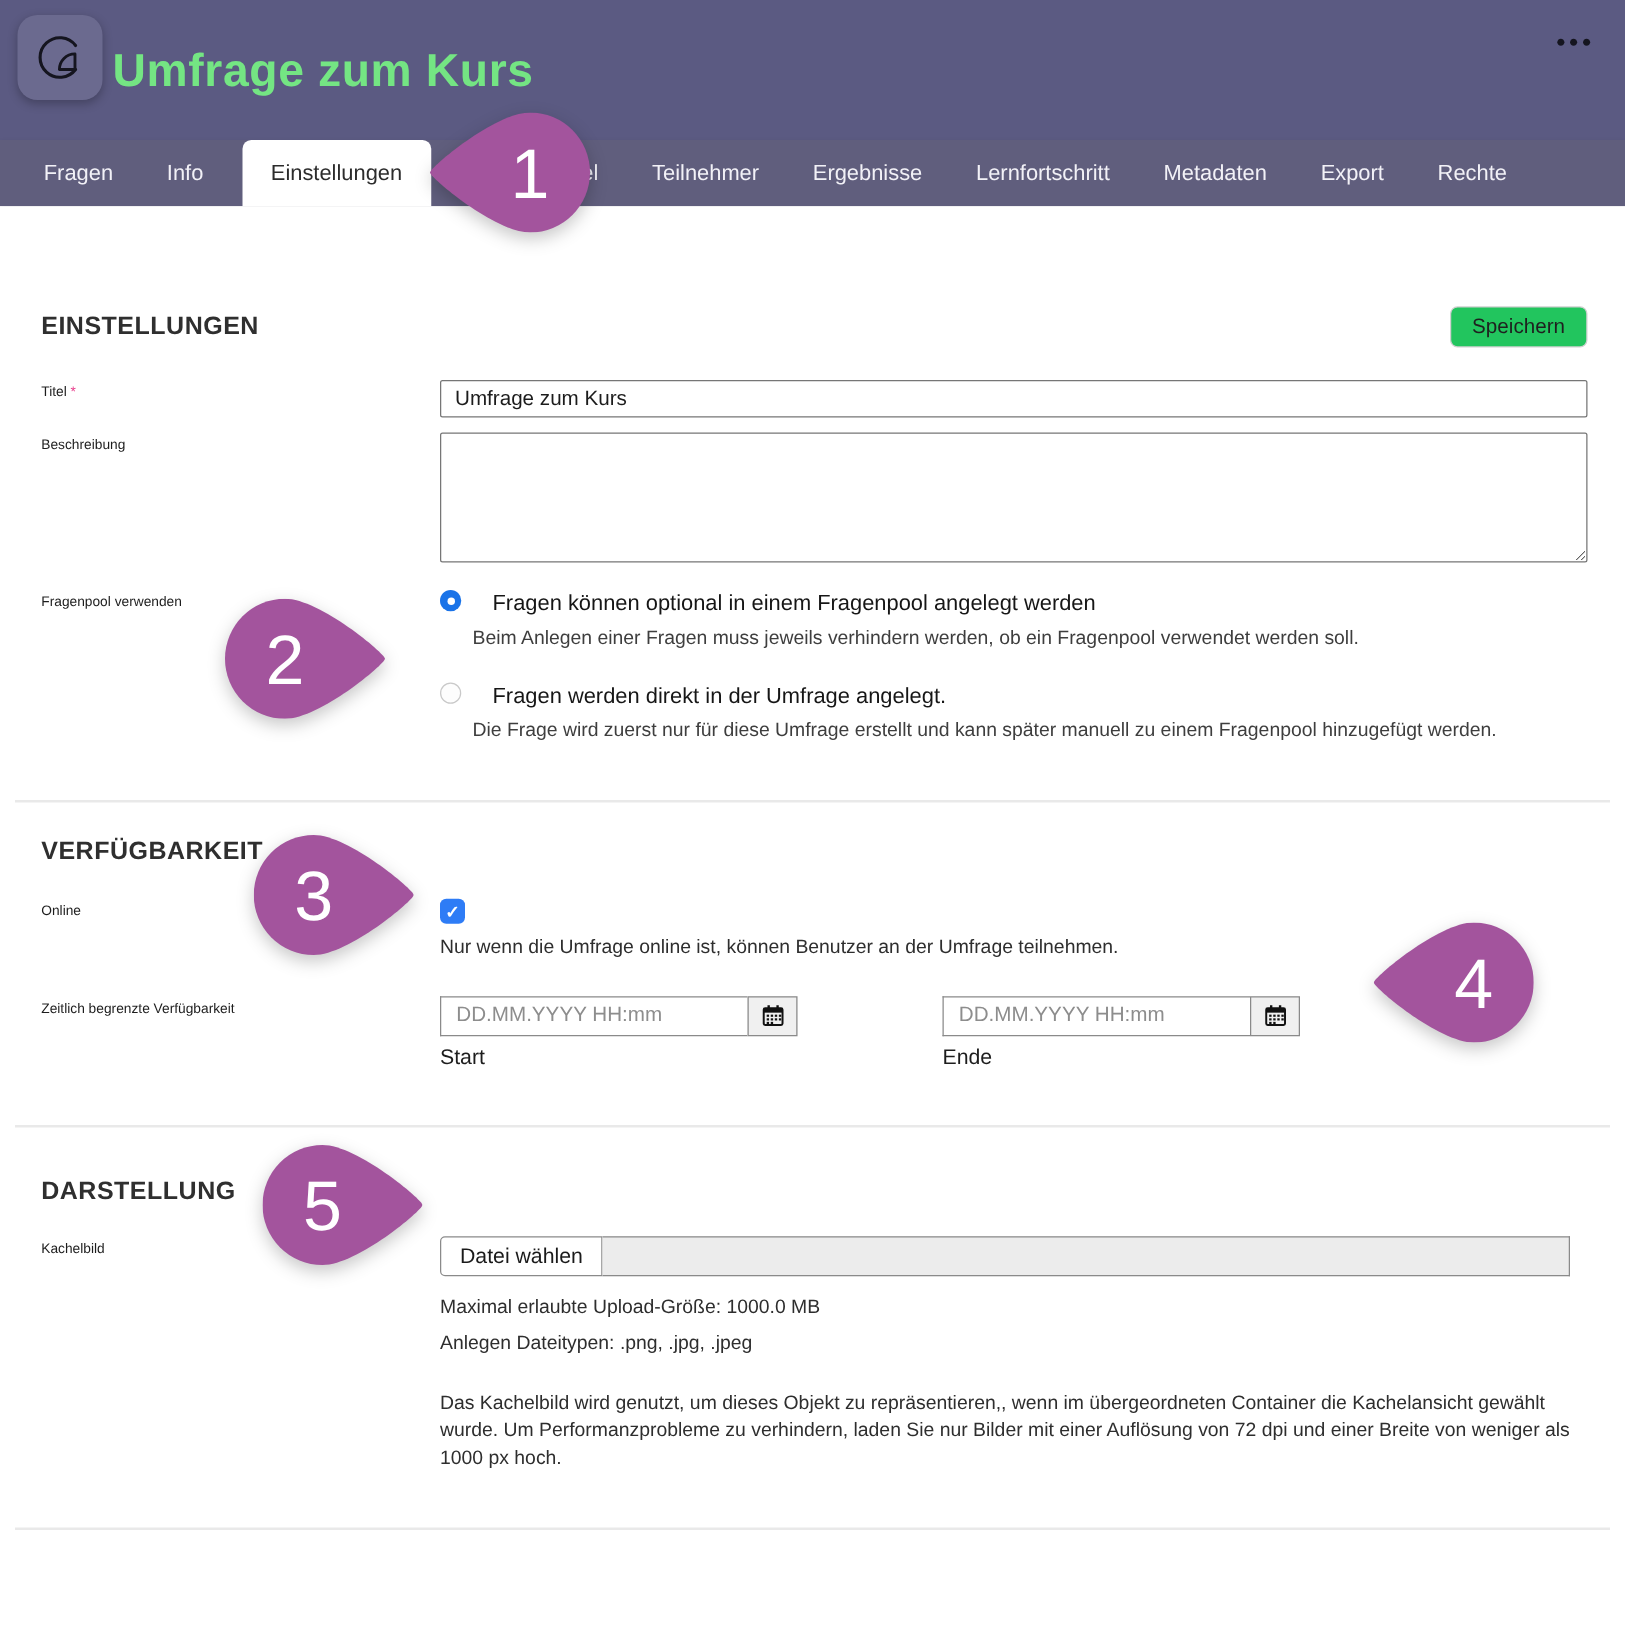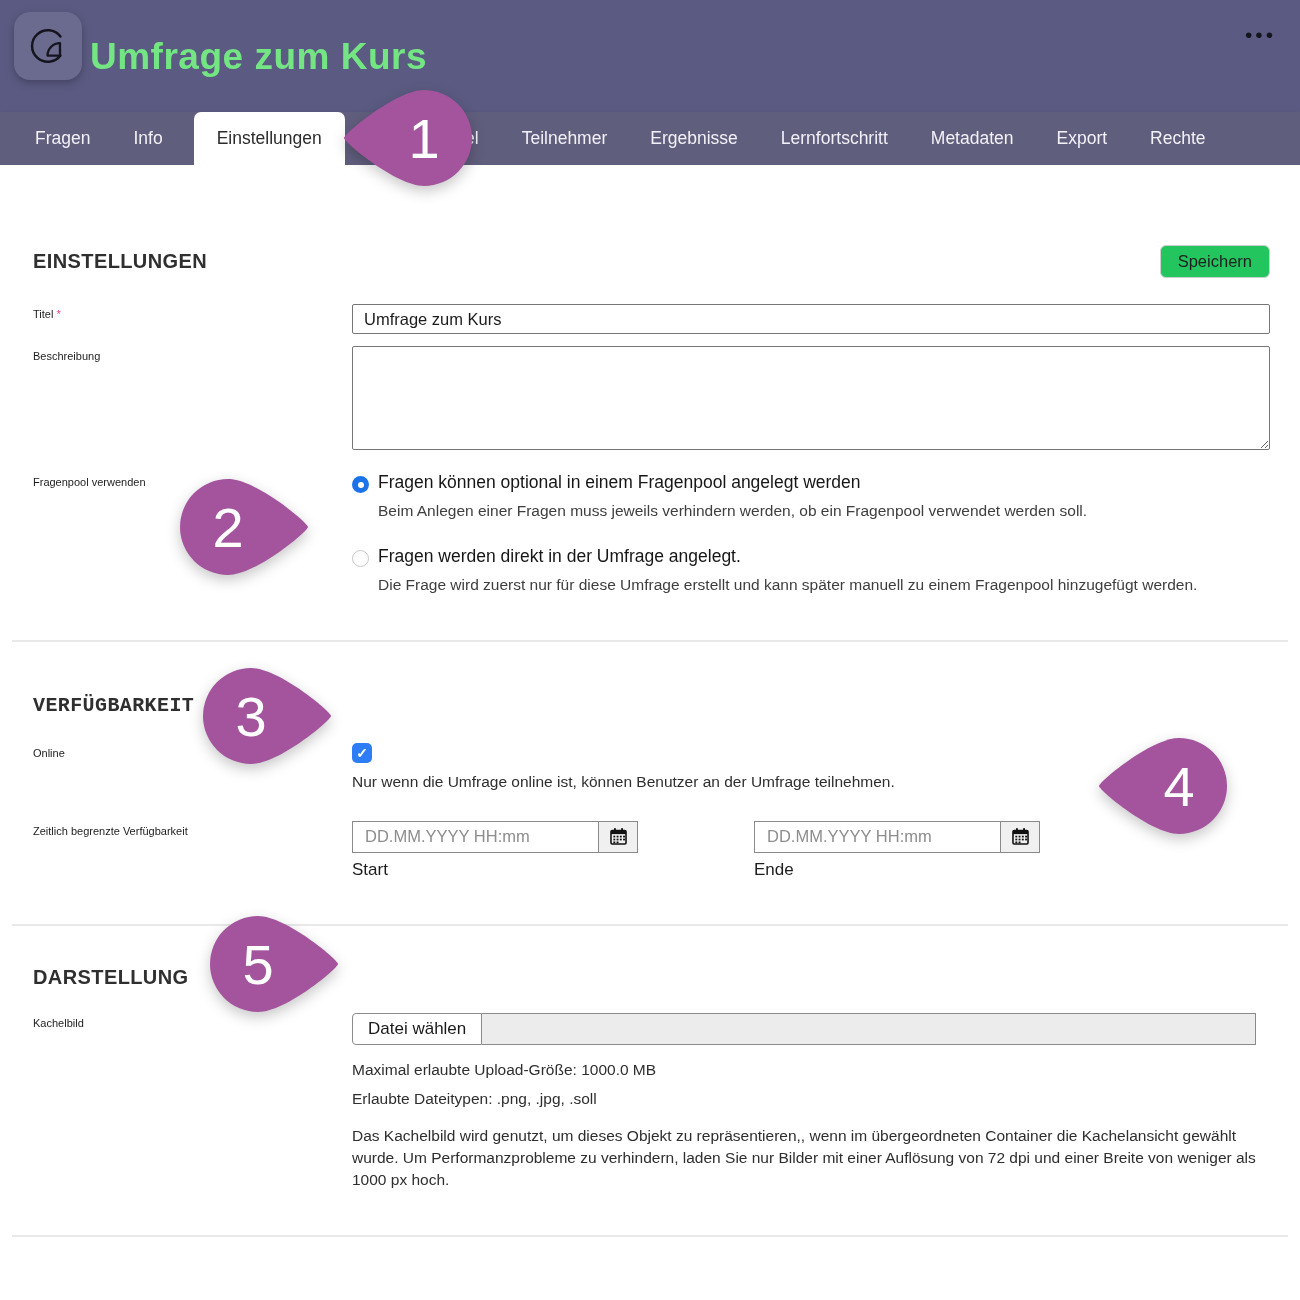--- a/index.html
+++ b/index.html
@@ -38,21 +38,21 @@
   .req { color:#e83e8c; margin-left:3px; }
 
   .row-titel { margin-top:26px; }
   .text-input { width:100%; height:30px; border:1px solid #767676; border-radius:2px;
     font-family:inherit; font-size:16.5px; color:#1c1c1c; padding:0 11px; background:#fff; }
   .row-beschreibung { margin-top:12px; }
   .desc-textarea { width:100%; height:104px; border:1px solid #767676; border-radius:2px;
     font-family:inherit; font-size:16px; padding:6px 10px; resize:vertical; background:#fff; }
 
   .row-fragenpool { margin-top:22px; }
-  .option { display:flex; align-items:flex-end; gap:9px; }
+  .option { display:flex; align-items:flex-start; gap:25px; }
   .option + .byline { margin-top:8px; }
   .radio { width:17px; height:17px; border-radius:50%; flex:0 0 auto; }
   .radio.checked { background:#1a73e8; position:relative; }
   .radio.checked::after { content:""; position:absolute; left:5.5px; top:5.5px;
     width:6px; height:6px; border-radius:50%; background:#fff; }
   .radio.unchecked { border:1.5px solid #c9c9c9; background:#fdfdfd; }
   .option-label { font-size:17.5px; color:#161616; }
   .byline { font-size:15.5px; color:#3e3e3e; margin-left:26px; line-height:1.35; }
   .option2 { margin-top:24px; }
 
@@ -76,21 +76,21 @@
   .date-sub { margin-top:7px; font-size:17px; color:#1d1d1d; }
 
   .row-kachelbild { margin-top:24px; }
   .file-control { display:flex; width:calc(100% - 14px); height:32px; }
   .file-btn { background:#fff; border:1px solid #8a8a8a; border-radius:4px 0 0 4px;
     font-family:inherit; font-size:17px; color:#1a1a1a; padding:0 15px; cursor:pointer;
     white-space:nowrap; }
   .file-field { flex:1; background:#ececec; border:1px solid #8a8a8a; border-left:0; }
   .note { font-size:15.5px; color:#2e2e2e; margin-top:16px; }
   .note + .note { margin-top:11px; }
-  .file-desc { font-size:15.5px; color:#2e2e2e; margin-top:17px; line-height:1.42;
+  .file-desc { font-size:15.5px; color:#2e2e2e; margin-top:28px; line-height:1.42;
     max-width:905px; }
 
   
   .balloon { position:absolute; width:128px; height:96px; z-index:20;
     filter:drop-shadow(0 5px 7px rgba(0,0,0,.22)); }
   .balloon svg { position:absolute; inset:0; }
   .balloon .num { position:absolute; top:0; height:96px; width:96px; display:flex;
     align-items:center; justify-content:center; color:#fff; font-size:56px;
     font-weight:400; }
   .balloon.point-right .num { left:0; }
@@ -156,21 +156,21 @@
       <div class="option option2">
         <span class="radio unchecked"></span>
         <span class="option-label">Fragen werden direkt in der Umfrage angelegt.</span>
       </div>
       <div class="byline">Die Frage wird zuerst nur für diese Umfrage erstellt und kann später manuell zu einem Fragenpool hinzugefügt werden.</div>
     </div>
   </div>
 
   <div class="divider"></div>
 
-  <div class="section-head-row" style="padding-top:52px;font-family:Liberation Mono, monospace;">
+  <div class="section-head-row" style="padding-top:28px;">
     <div class="section-heading">VERFÜGBARKEIT</div>
   </div>
 
   <div class="form-row row-online">
     <div class="form-label">Online</div>
     <div>
       <div class="checkbox">
         <span class="tick">✓</span>
       </div>
       <div class="checkbox-byline">Nur wenn die Umfrage online ist, können Benutzer an der Umfrage teilnehmen.</div>
@@ -242,21 +242,21 @@
   </div>
 
   <div class="form-row row-kachelbild">
     <div class="form-label">Kachelbild</div>
     <div>
       <div class="file-control">
         <button class="file-btn">Datei wählen</button>
         <div class="file-field"></div>
       </div>
       <div class="note">Maximal erlaubte Upload-Größe: 1000.0 MB</div>
-      <div class="note">Erlaubte Dateitypen: .png, .jpg, .soll</div>
+      <div class="note">Anlegen Dateitypen: .png, .jpg, .jpeg</div>
       <div class="file-desc">Das Kachelbild wird genutzt, um dieses Objekt zu repräsentieren,, wenn im übergeordneten Container die Kachelansicht gewählt wurde. Um Performanzprobleme zu verhindern, laden Sie nur Bilder mit einer Auflösung von 72 dpi und einer Breite von weniger als 1000 px hoch.</div>
     </div>
   </div>
 
   <div class="divider"></div>
 </div>
 
 <div class="balloon point-left b1">
   <svg viewBox="0 0 64 48" width="128" height="96" style="transform:scale(-1,1);">
     <path d="M24 0 A24 24 0 1 0 24 48 C38 48 64 26 64 24 C64 22 38 0 24 0 Z" fill="#a3549d"></path>

